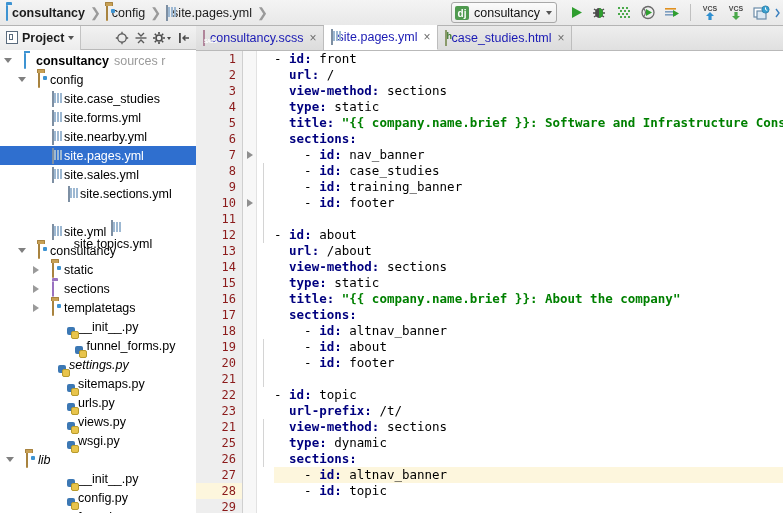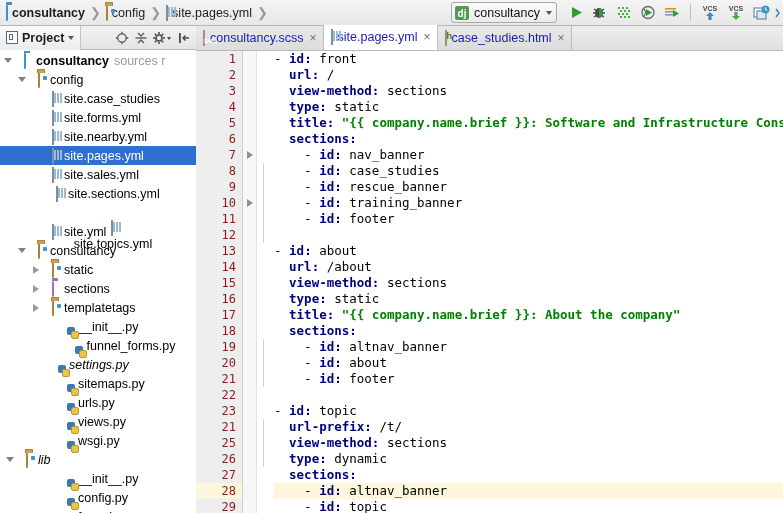--- a/index.html
+++ b/index.html
@@ -358,21 +358,21 @@
           </span>
           <span class="nm">site.pages.yml</span>
         </div>
         <div class="trow" style="padding-left: 28px;">
           <span class="arrow"></span>
           <span class="ic">
             <span class="ico"><span class="f-yml"><span class="g" style="left:1px;top:1px;width:2px;height:10px;"></span><span class="g" style="left:4px;top:1px;width:2px;height:10px;"></span><span class="g" style="left:7px;top:1px;width:2px;height:10px;"></span></span></span>
           </span>
           <span class="nm">site.sales.yml</span>
         </div>
-        <div class="trow" style="padding-left: 32px;">
+        <div class="trow" style="padding-left: 44px;">
           <span class="arrow"></span>
           <span class="ic">
             <span class="ico"><span class="f-yml"><span class="g" style="left:1px;top:1px;width:2px;height:10px;"></span><span class="g" style="left:4px;top:1px;width:2px;height:10px;"></span><span class="g" style="left:7px;top:1px;width:2px;height:10px;"></span></span></span>
           </span>
           <span class="nm">site.sections.yml</span>
         </div>
         <div class="trow" style="padding-left: 28px; flex-direction: column;">
           <span class="arrow"></span>
           <span class="ic">
             <span class="ico"><span class="f-yml"><span class="g" style="left:1px;top:1px;width:2px;height:10px;"></span><span class="g" style="left:4px;top:1px;width:2px;height:10px;"></span><span class="g" style="left:7px;top:1px;width:2px;height:10px;"></span></span></span>
@@ -595,21 +595,20 @@
         <div class="guide" style="left:5px;top:288px;height:48px;"></div>
         <div class="guide" style="left:5px;top:368px;height:48px;"></div>
       <div class="cl"><span class="v">- </span><span class="k">id</span><span class="k">: </span><span class="v">front</span></div>
           <div class="cl"><span class="v">  </span><span class="k">url</span><span class="k">: </span><span class="v">/</span></div>
           <div class="cl"><span class="v">  </span><span class="k">view-method</span><span class="k">: </span><span class="v">sections</span></div>
           <div class="cl"><span class="v">  </span><span class="k">type</span><span class="k">: </span><span class="v">static</span></div>
           <div class="cl"><span class="v">  </span><span class="k">title</span><span class="k">: </span><span class="s">"{{ company.name.brief }}: Software and Infrastructure Consulting"</span></div>
           <div class="cl"><span class="v">  </span><span class="k">sections</span><span class="k">:</span></div>
           <div class="cl"><span class="v">    - </span><span class="k">id</span><span class="k">: </span><span class="v">nav_banner</span></div>
           <div class="cl"><span class="v">    - </span><span class="k">id</span><span class="k">: </span><span class="v">case_studies</span></div>
-          <div class="cl"><span class="v">    - </span><span class="k">id</span><span class="k">: </span><span class="v">rescue_banner</span></div>
           <div class="cl"><span class="v">    - </span><span class="k">id</span><span class="k">: </span><span class="v">training_banner</span></div>
           <div class="cl"><span class="v">    - </span><span class="k">id</span><span class="k">: </span><span class="v">footer</span></div>
           <div class="cl">&nbsp;</div>
           <div class="cl"><span class="v">- </span><span class="k">id</span><span class="k">: </span><span class="v">about</span></div>
           <div class="cl"><span class="v">  </span><span class="k">url</span><span class="k">: </span><span class="v">/about</span></div>
           <div class="cl"><span class="v">  </span><span class="k">view-method</span><span class="k">: </span><span class="v">sections</span></div>
           <div class="cl"><span class="v">  </span><span class="k">type</span><span class="k">: </span><span class="v">static</span></div>
           <div class="cl"><span class="v">  </span><span class="k">title</span><span class="k">: </span><span class="s">"{{ company.name.brief }}: About the company"</span></div>
           <div class="cl"><span class="v">  </span><span class="k">sections</span><span class="k">:</span></div>
           <div class="cl"><span class="v">    - </span><span class="k">id</span><span class="k">: </span><span class="v">altnav_banner</span></div>

